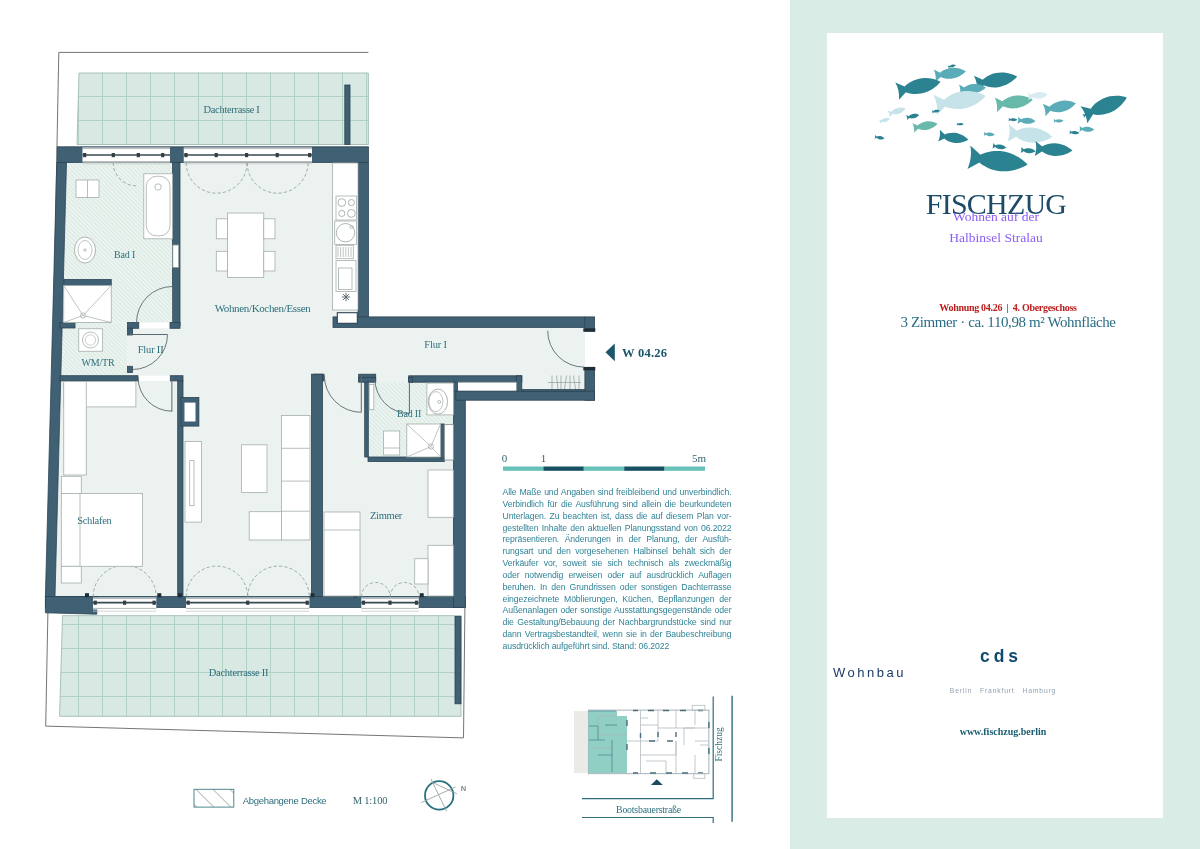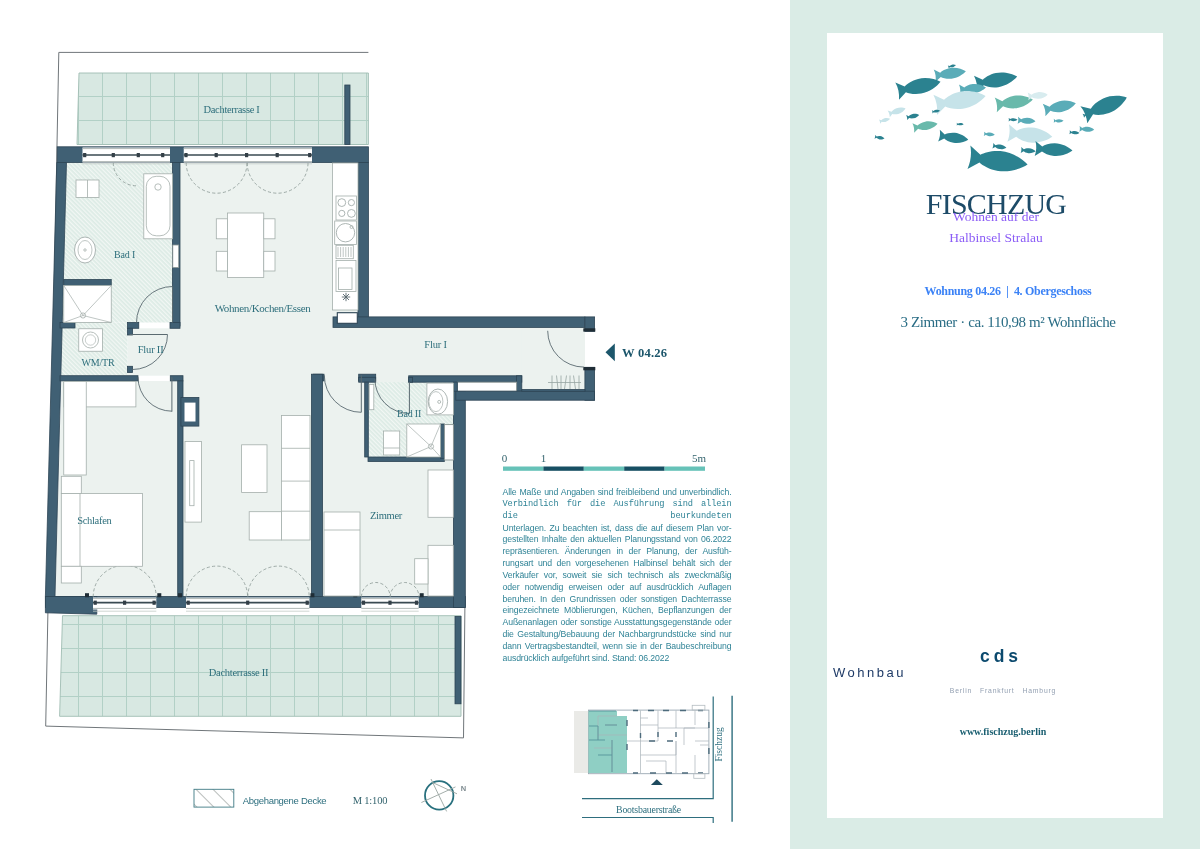--- a/index.html
+++ b/index.html
@@ -436,43 +436,43 @@
 <use href="#fish" transform="translate(1074.4,132.6) rotate(5) scale(5.0,7.25)" fill="#2b8290"></use>
 <use href="#fish" transform="translate(1086.7,129.3) rotate(3) scale(7.5,10.88)" fill="#5aacb8"></use>
 <use href="#fish" transform="translate(1028.2,150.6) rotate(5) scale(7.5,10.88)" fill="#2b8290"></use>
 <use href="#fish" transform="translate(1053.5,149.5) rotate(3) scale(19.0,27.55)" fill="#2b8290"></use>
 <use href="#fish" transform="translate(997.8,160.8) rotate(7) scale(30.0,43.5)" fill="#2b8290"></use>
 </svg>
 
 <div class="abs" style="left:502.5px;top:487px;width:229px;font-family:'Liberation Sans',sans-serif;
      font-size:8.7px;letter-spacing:-0.12px;line-height:11.85px;color:#2f8396;">
 <div style="text-align:justify;text-align-last:justify;">Alle Maße und Angaben sind freibleibend und unverbindlich.</div>
-<div style="text-align:justify;text-align-last:justify;font-family:Liberation Mono, monospace;">Verbindlich für die Ausführung sind allein die beurkundeten</div>
+<div style="text-align:justify;text-align-last:justify;">Verbindlich für die Ausführung sind allein die beurkundeten</div>
 <div style="text-align:justify;text-align-last:justify;">Unterlagen. Zu beachten ist, dass die auf diesem Plan vor-</div>
 <div style="text-align:justify;text-align-last:justify;">gestellten Inhalte den aktuellen Planungsstand von 06.2022</div>
 <div style="text-align:justify;text-align-last:justify;">repräsentieren. Änderungen in der Planung, der Ausfüh-</div>
 <div style="text-align:justify;text-align-last:justify;">rungsart und den vorgesehenen Halbinsel behält sich der</div>
 <div style="text-align:justify;text-align-last:justify;">Verkäufer vor, soweit sie sich technisch als zweckmäßig</div>
 <div style="text-align:justify;text-align-last:justify;">oder notwendig erweisen oder auf ausdrücklich Auflagen</div>
 <div style="text-align:justify;text-align-last:justify;">beruhen. In den Grundrissen oder sonstigen Dachterrasse</div>
 <div style="text-align:justify;text-align-last:justify;">eingezeichnete Möblierungen, Küchen, Bepflanzungen der</div>
 <div style="text-align:justify;text-align-last:justify;">Außenanlagen oder sonstige Ausstattungsgegenstände oder</div>
 <div style="text-align:justify;text-align-last:justify;">die Gestaltung/Bebauung der Nachbargrundstücke sind nur</div>
 <div style="text-align:justify;text-align-last:justify;">dann Vertragsbestandteil, wenn sie in der Baubeschreibung</div>
 <div>ausdrücklich aufgeführt sind. Stand: 06.2022</div>
 </div>
 
 <div class="abs" style="left:828px;top:188.5px;width:336px;text-align:center;color:#1d4b68;
      font-size:30px;letter-spacing:-0.8px;line-height:1;">FISCHZUG</div>
 
 <div class="abs" style="left:828px;top:206px;width:336px;text-align:center;color:#8b5cf6;
      font-size:13.5px;line-height:21px;">Wohnen auf der<br>Halbinsel Stralau</div>
 
-<div class="abs" style="left:840px;top:284px;width:336px;text-align:center;color:#3b82f6;
-     font-size:12px;letter-spacing:-0.3px;font-weight:bold;">Wohnung 04.26&nbsp; | &nbsp;4. Obergeschoss</div>
+<div class="abs" style="left:840px;top:302px;width:336px;text-align:center;color:#b91c1c;
+     font-size:10px;letter-spacing:-0.3px;font-weight:bold;">Wohnung 04.26&nbsp; | &nbsp;4. Obergeschoss</div>
 
 <div class="abs" style="left:840px;top:313.5px;width:336px;text-align:center;color:#2a6d85;
      font-size:15px;letter-spacing:-0.4px;">3 Zimmer · ca. 110,98 m² Wohnfläche</div>
 
 <div class="abs" style="left:833px;top:646px;width:336px;text-align:center;color:#0c4a6e;
      font-family:'Liberation Sans',sans-serif;font-size:17.5px;font-weight:bold;letter-spacing:4px;">cds</div>
 <div class="abs" style="left:833px;top:665px;width:336px;text-align:left;color:#1e3a66;
      font-family:'Liberation Sans',sans-serif;font-size:13px;letter-spacing:2.5px;">Wohnbau</div>
 <div class="abs" style="left:835px;top:686.5px;width:336px;text-align:center;color:#93a0b2;
      font-family:'Liberation Sans',sans-serif;font-size:6.8px;letter-spacing:0.8px;">Berlin&nbsp;&nbsp;&nbsp;Frankfurt&nbsp;&nbsp;&nbsp;Hamburg</div>

